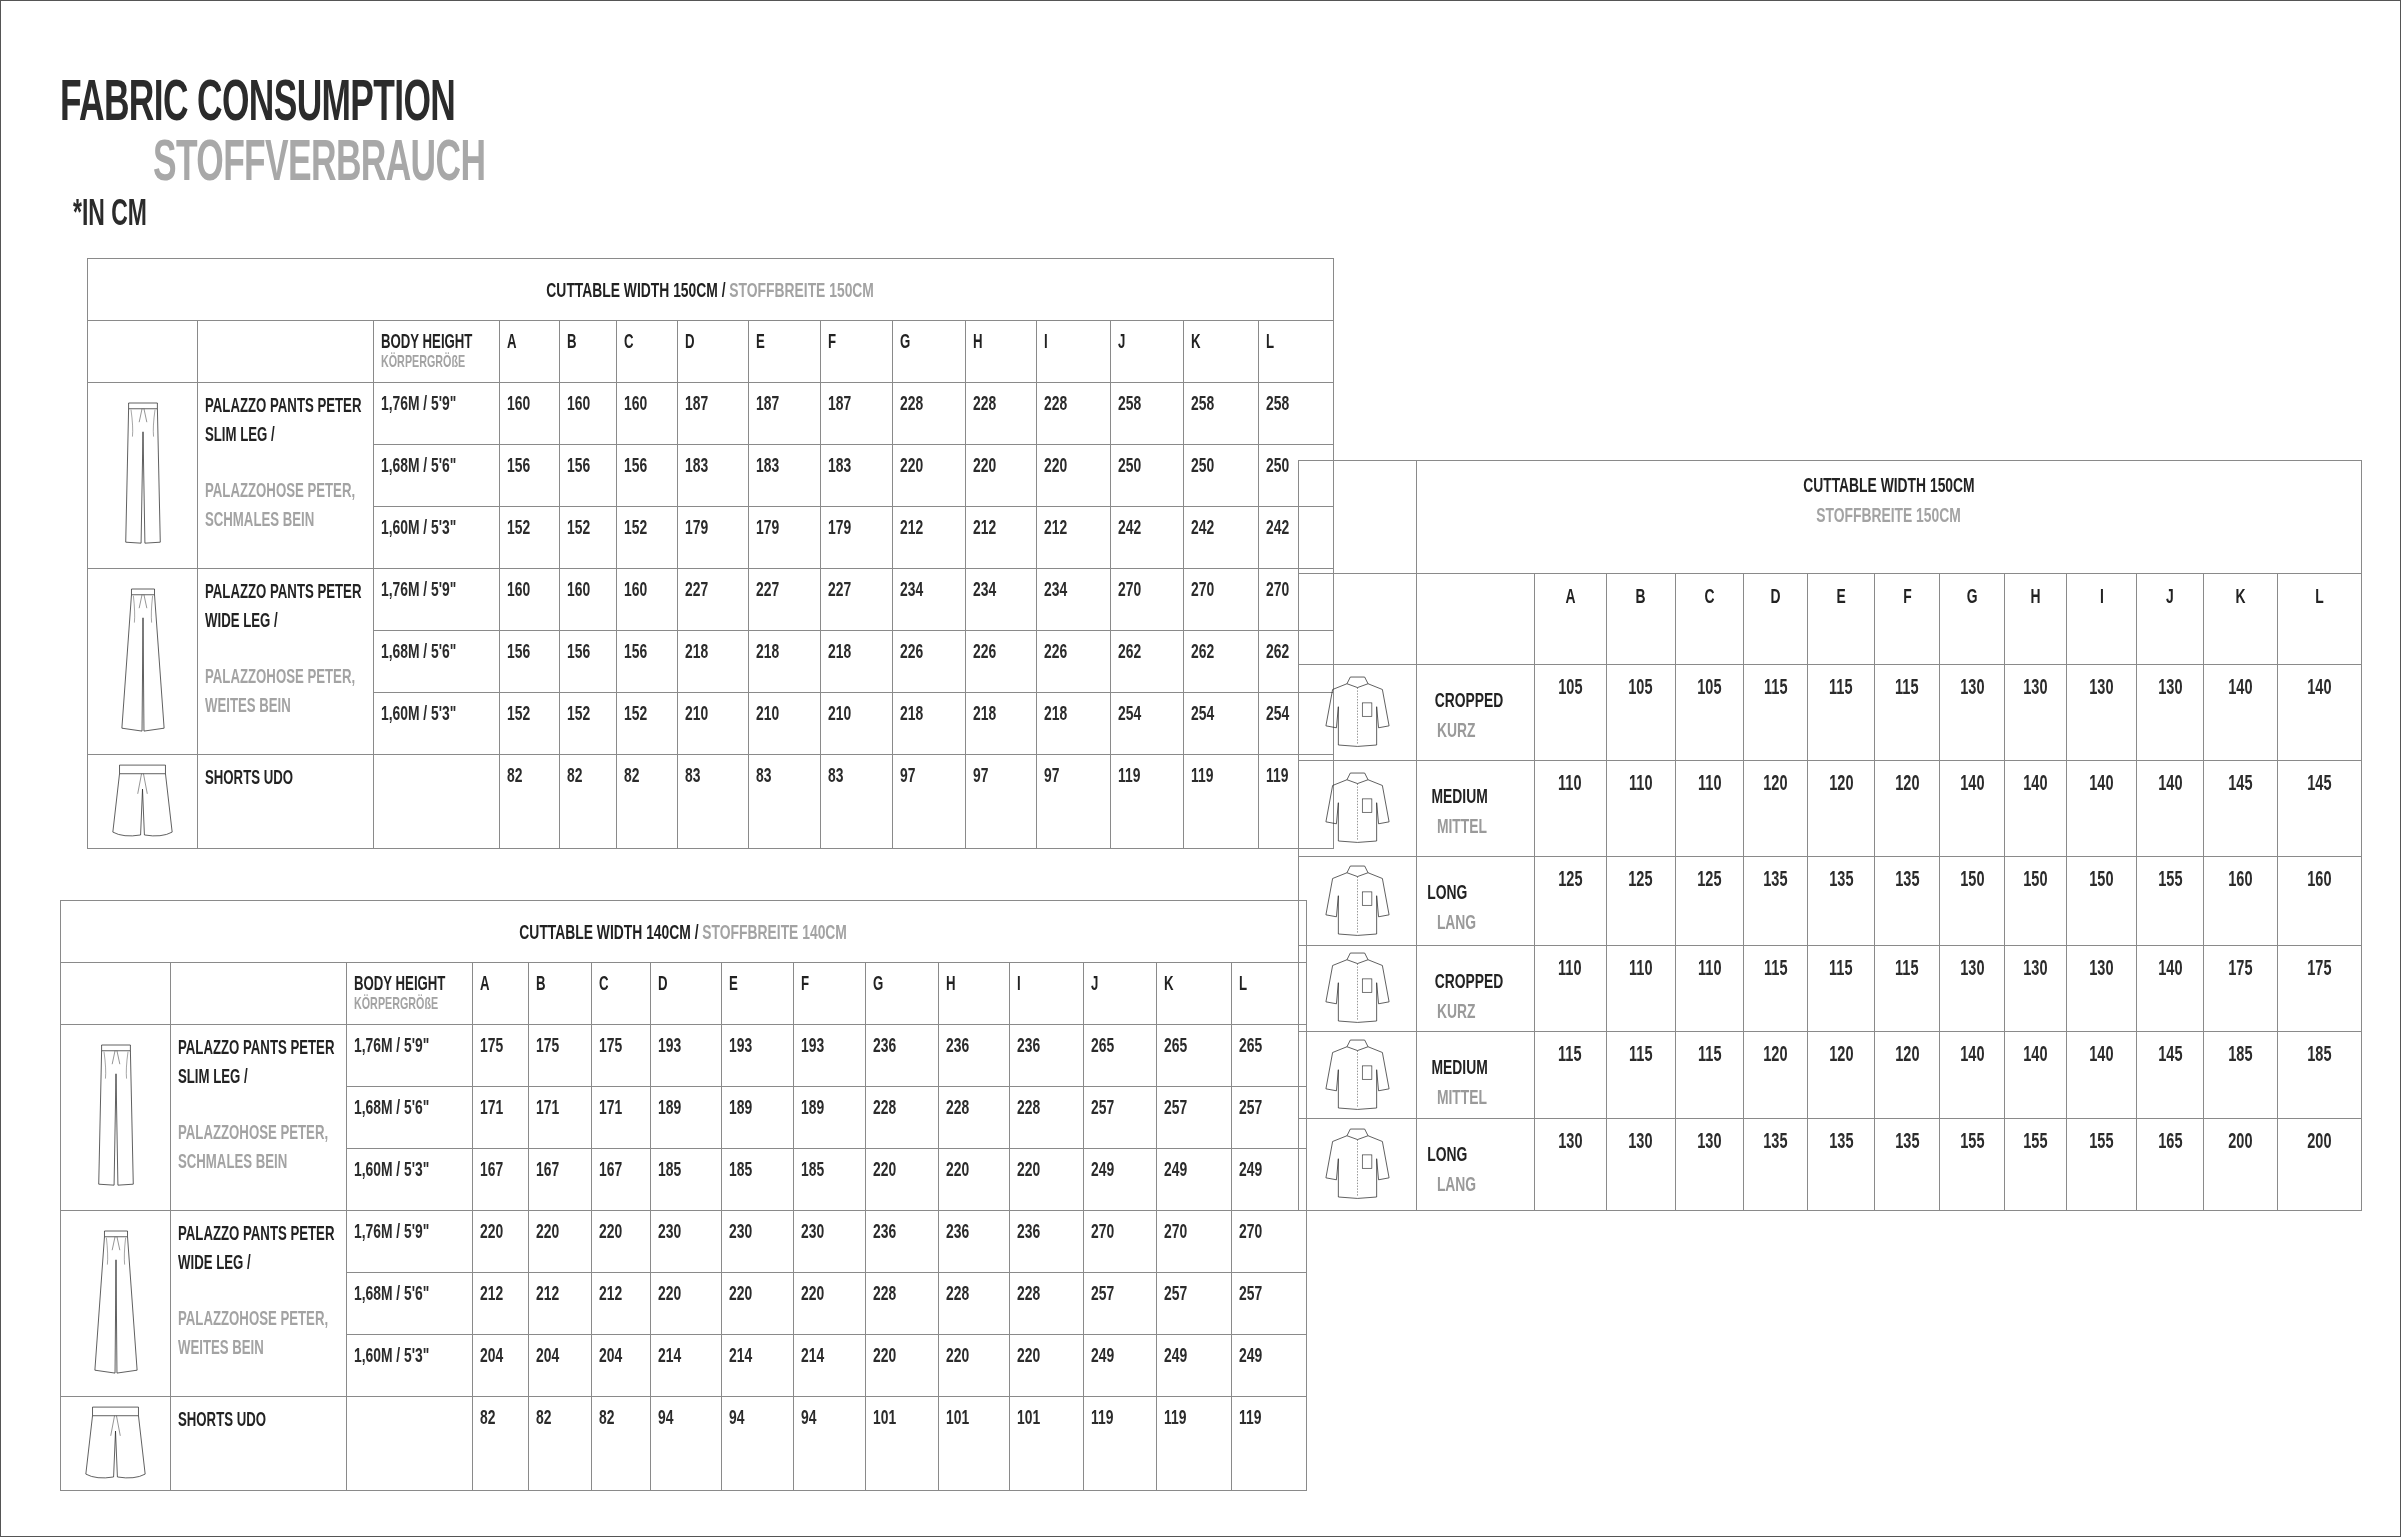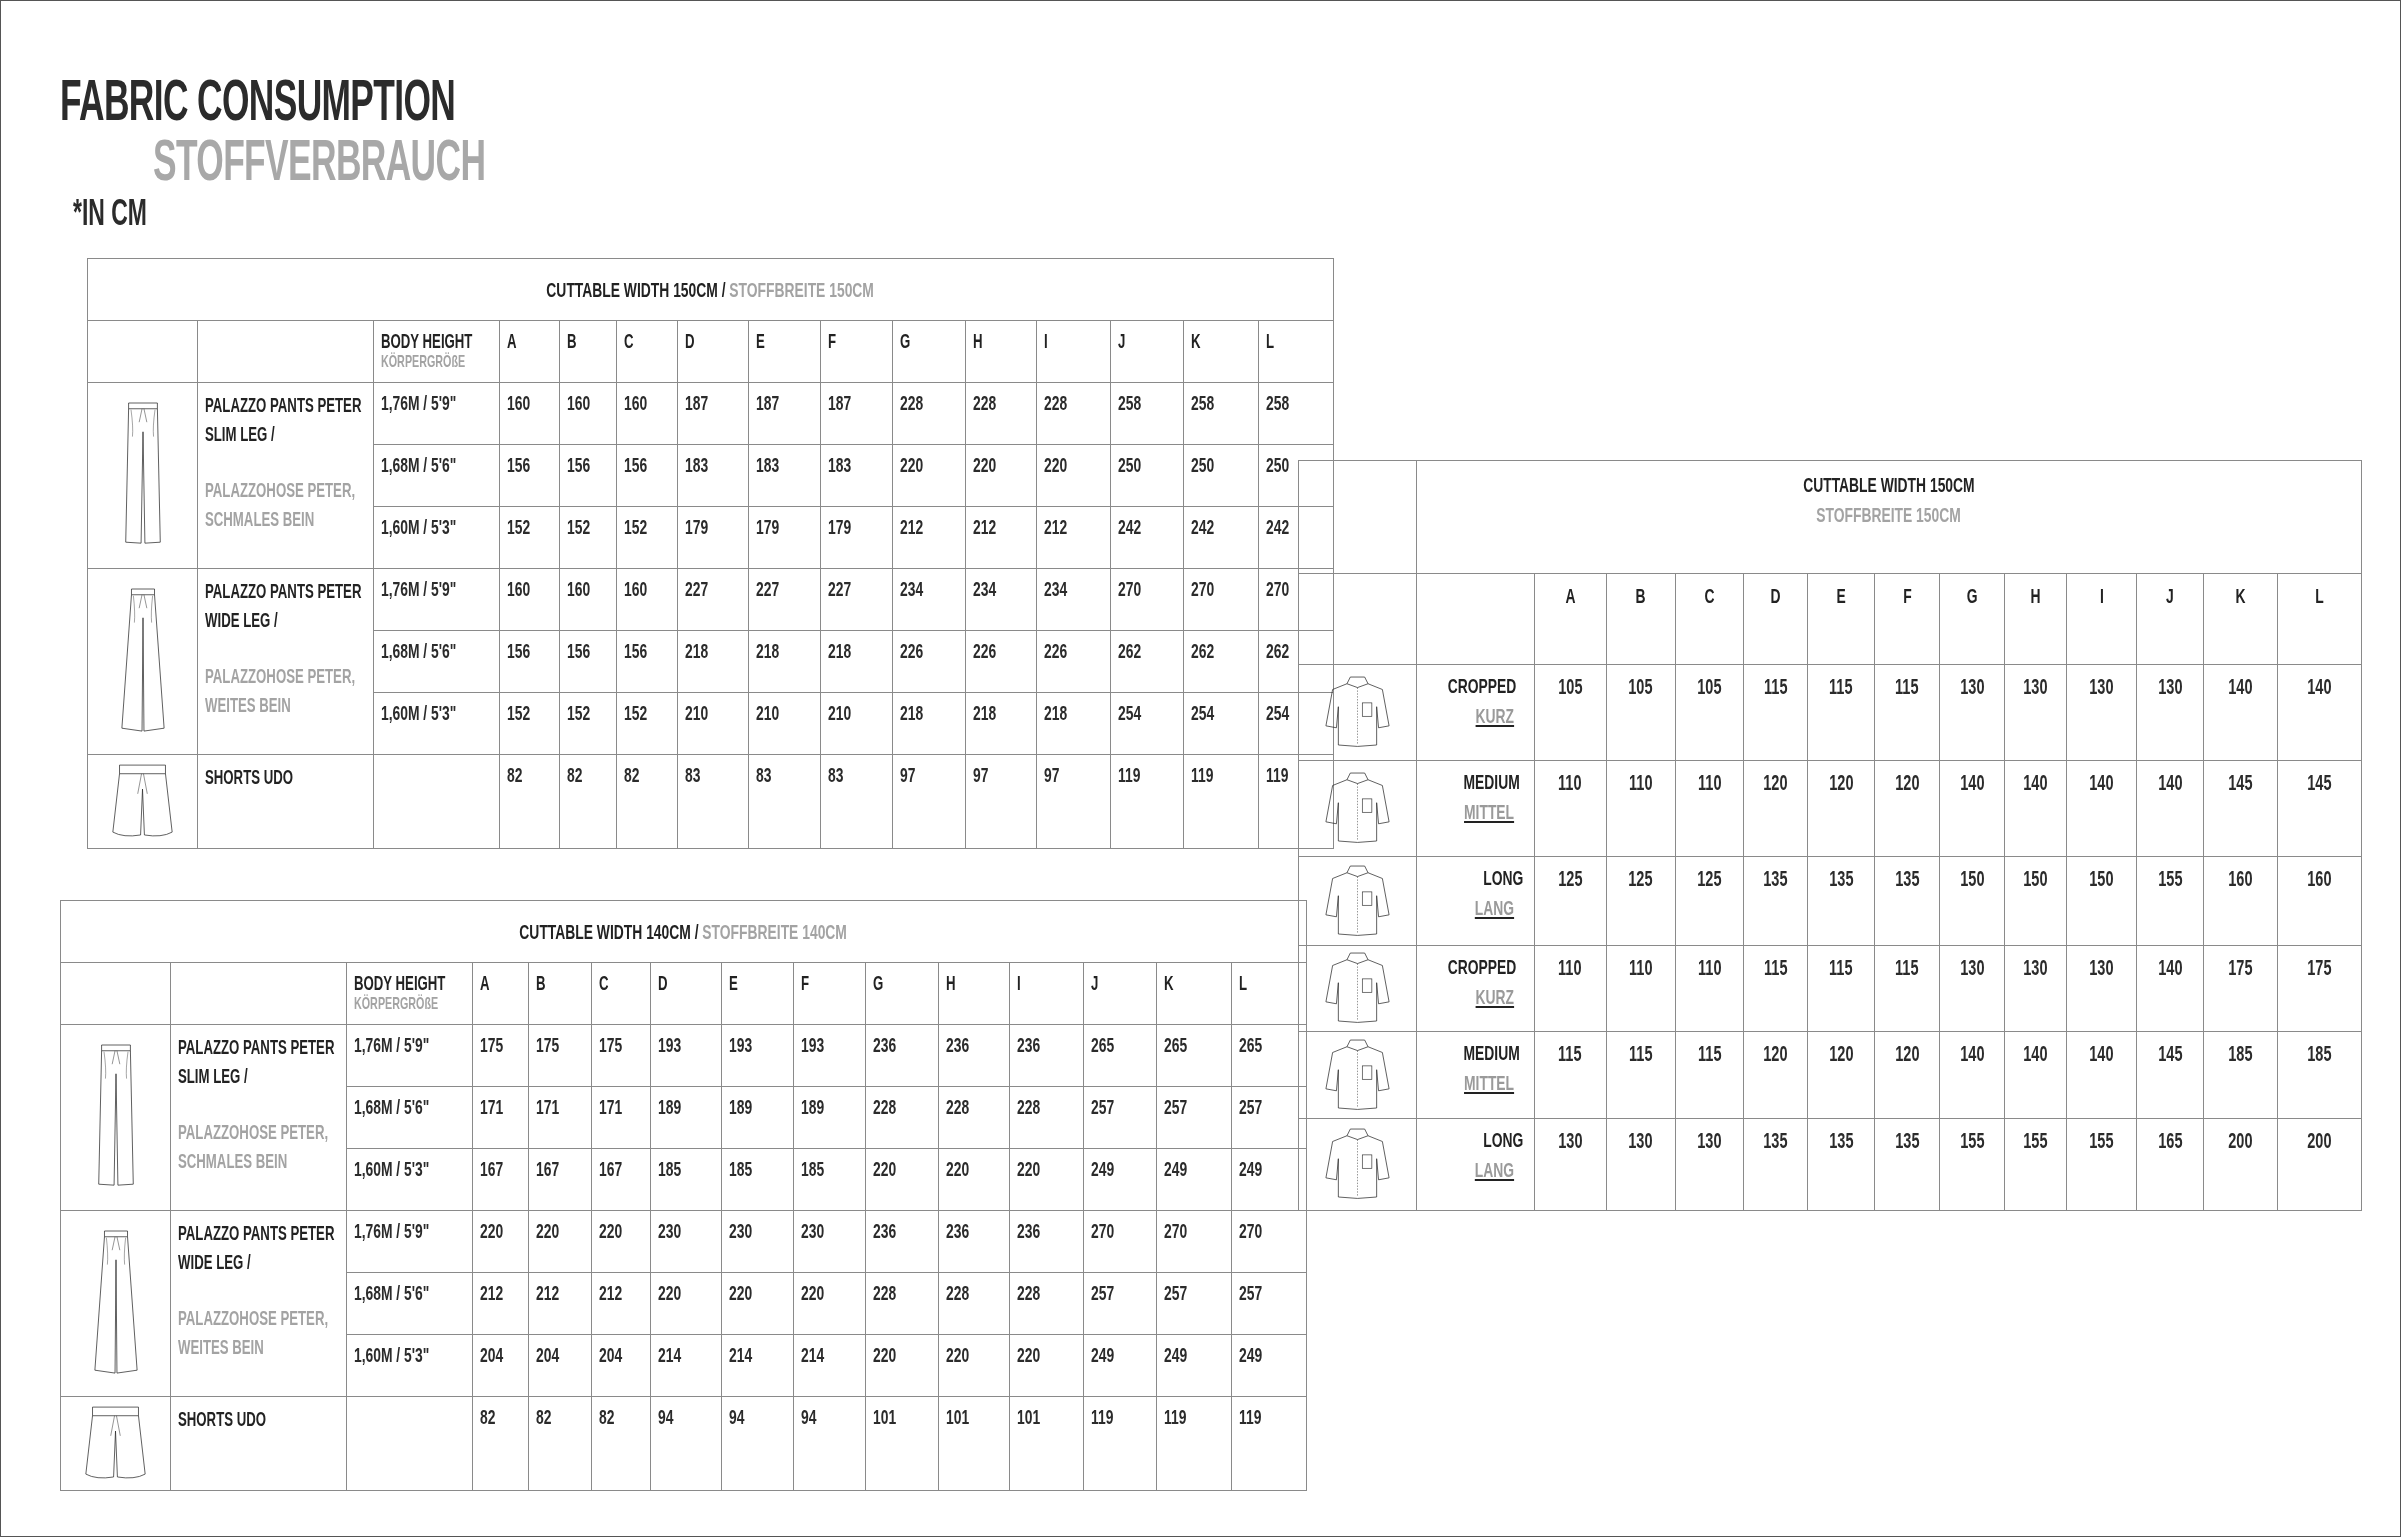--- a/index.html
+++ b/index.html
@@ -21,27 +21,27 @@
   .lt td.title { height: 62px; text-align: center; vertical-align: middle; font-size: 21px; }
   .lt td.hdr { height: 62px; font-size: 20px; padding: 8.6px 0 0 6.7px; }
   .lt td.hdr .sub { color: #a3a3a3; font-size: 16.3px; display: block; margin-top: -1px; }
   .lt td.val { height: 62px; font-size: 21px; padding: 7.7px 0 0 6.7px; color: #2b2b2b; }
   .lt td.name { font-size: 20px; padding: 7.7px 0 0 6.7px; line-height: 29px; }
   .lt td.name .de { color: #a3a3a3; display: block; margin-top: 27px; }
   .lt td.icon { text-align: center; vertical-align: middle; }
   .grey { color: #a3a3a3; }
 
   
-  .rt { left: 1298px; top: 460px; width: 1064px; text-decoration: underline; }
+  .rt { left: 1298px; top: 460px; width: 1064px; }
   .rt td { border-color: #4a4a4a; }
   .rt td.title { height: 113px; text-align: center; font-size: 21px; padding-top: 8.6px; line-height: 30px; }
   .rt td.title .de { color: #a3a3a3; }
   .rt td.hdr { height: 91px; text-align: center; font-size: 21px; padding-top: 9.6px; }
   .rt td.val { text-align: center; font-size: 22px; padding-top: 8.6px; color: #2b2b2b; }
-  .rt td.name { text-align: right; font-size: 21px; padding-top: 6px; line-height: 30px; }
+  .rt td.name { text-align: left; font-size: 21px; padding-top: 20px; line-height: 30px; }
   .rt td.name .de { color: #9a9a9a; display: block; }
   .rt td.icon { text-align: center; vertical-align: middle; }
 </style>
 </head>
 <body>
 
 <div class="frame"></div>
 
 <div class="title-en">FABRIC CONSUMPTION</div>
 <div class="title-de">STOFFVERBRAUCH</div>

